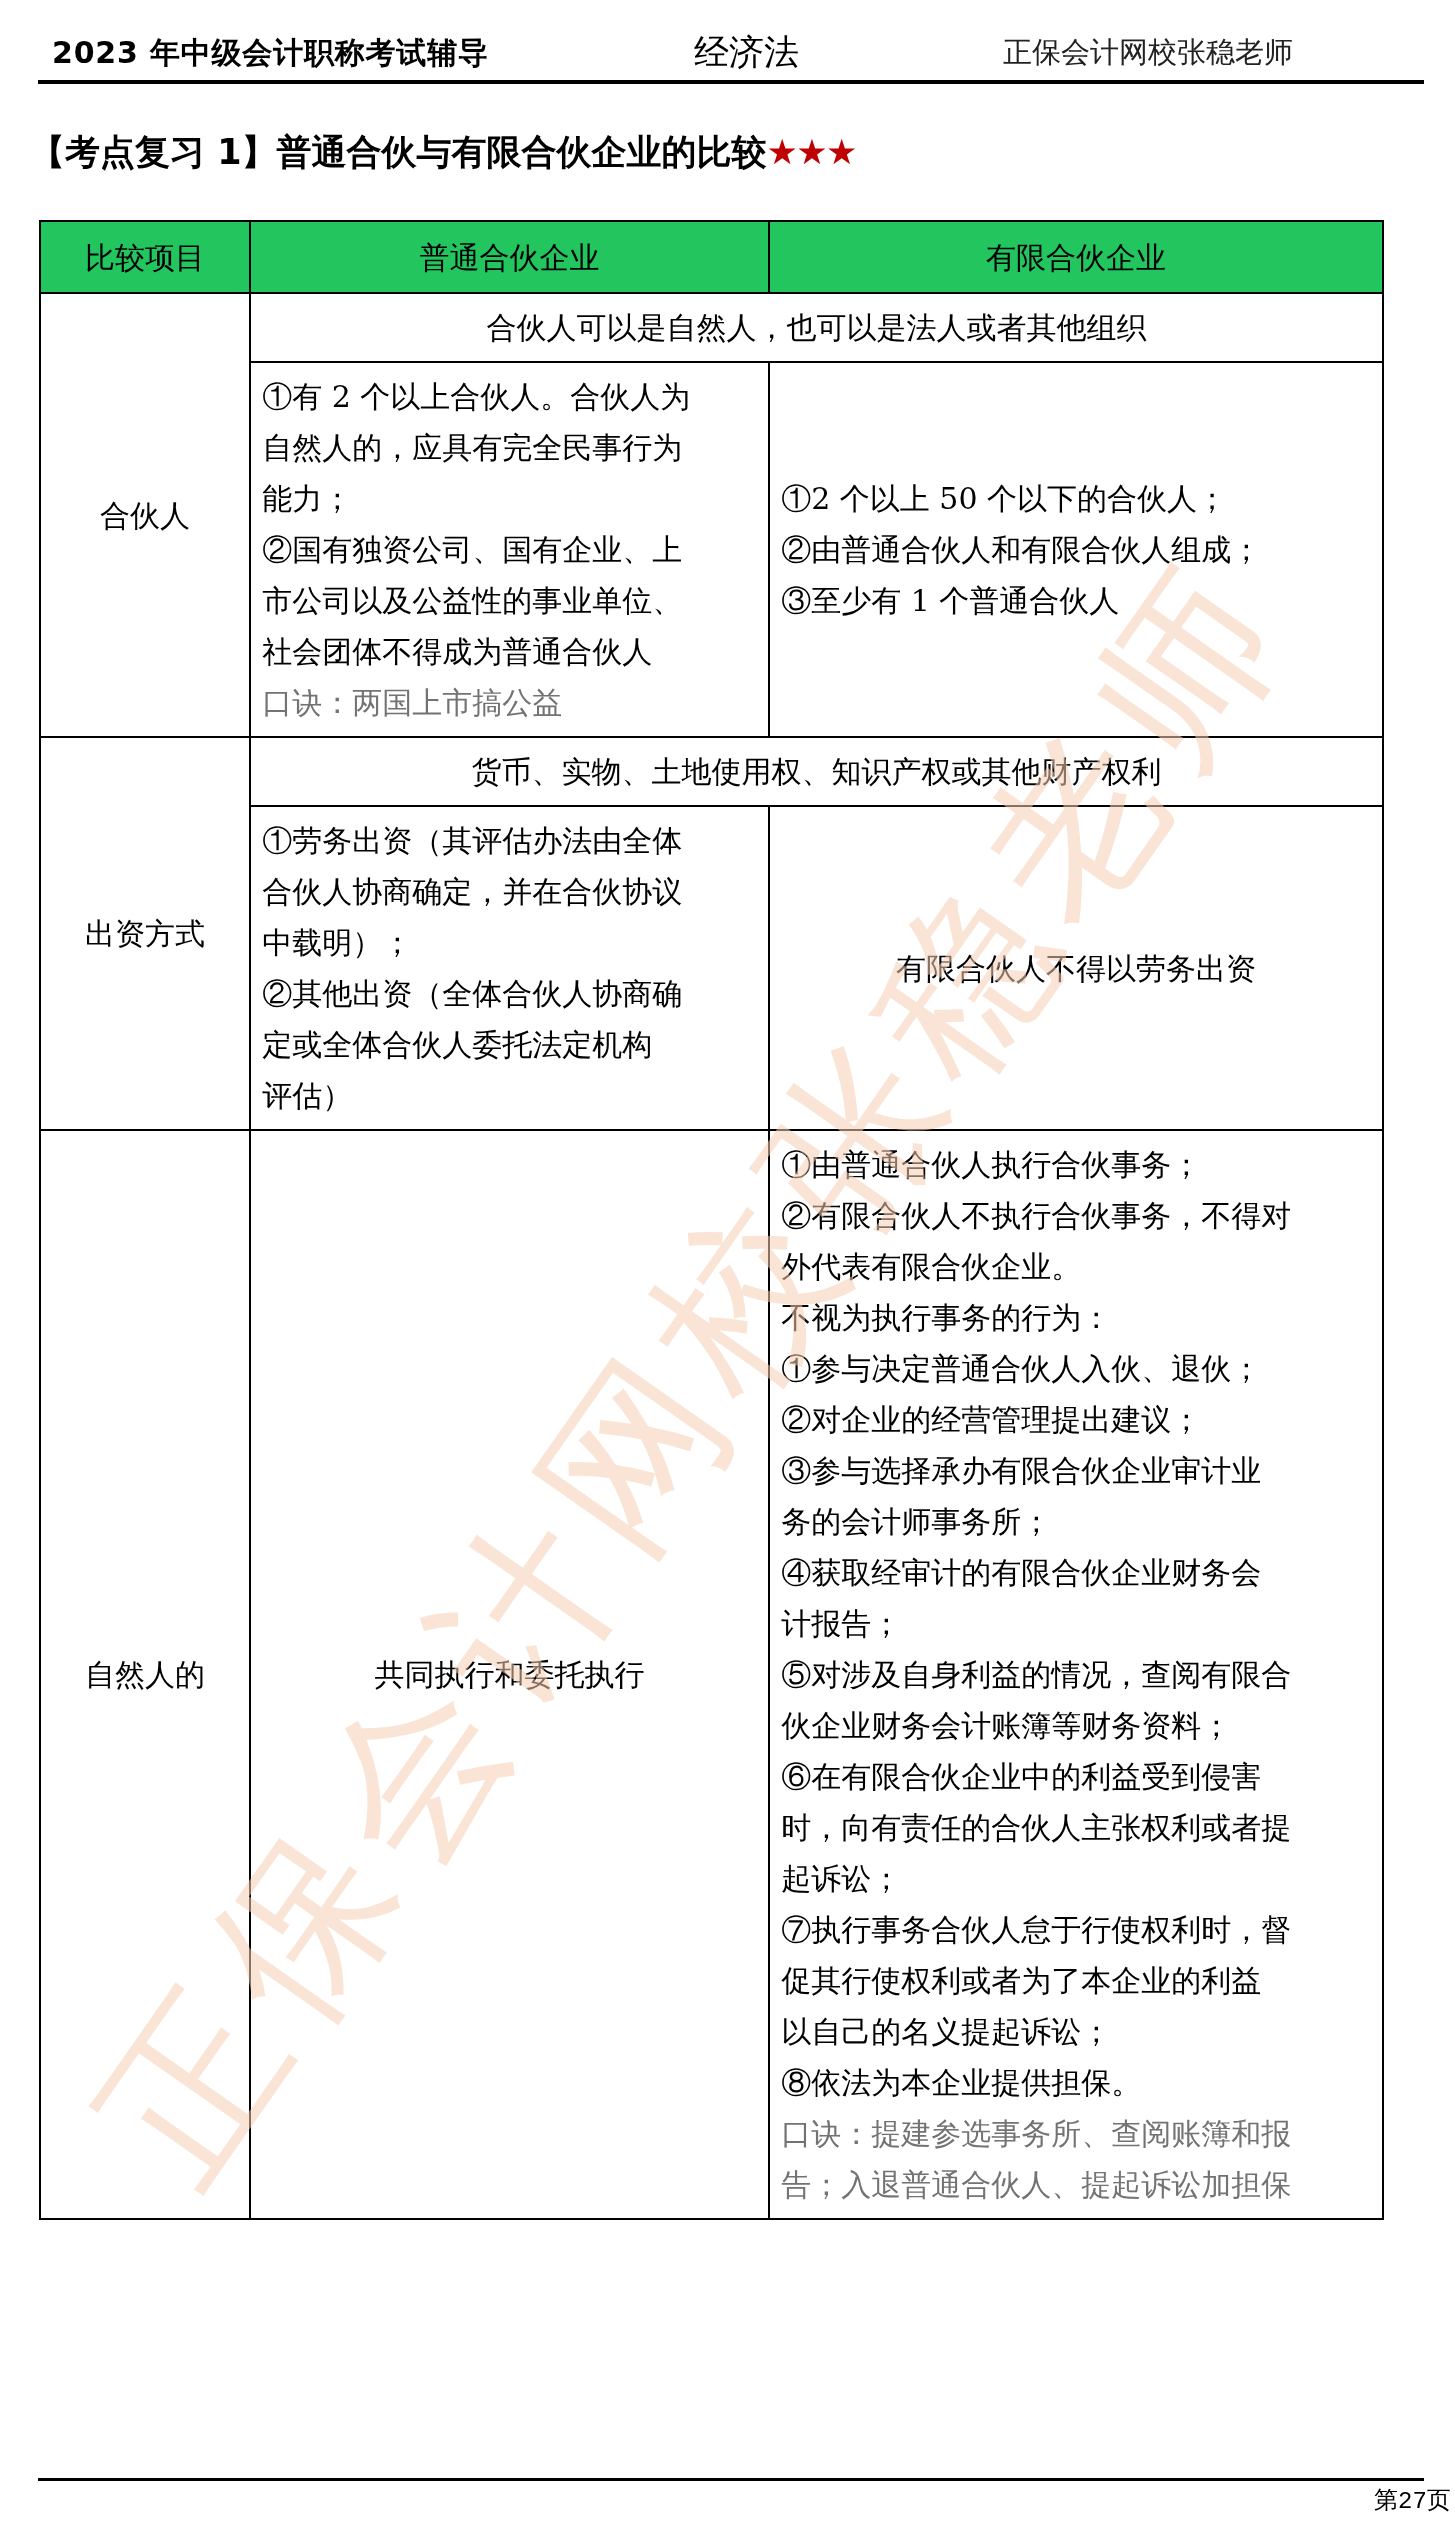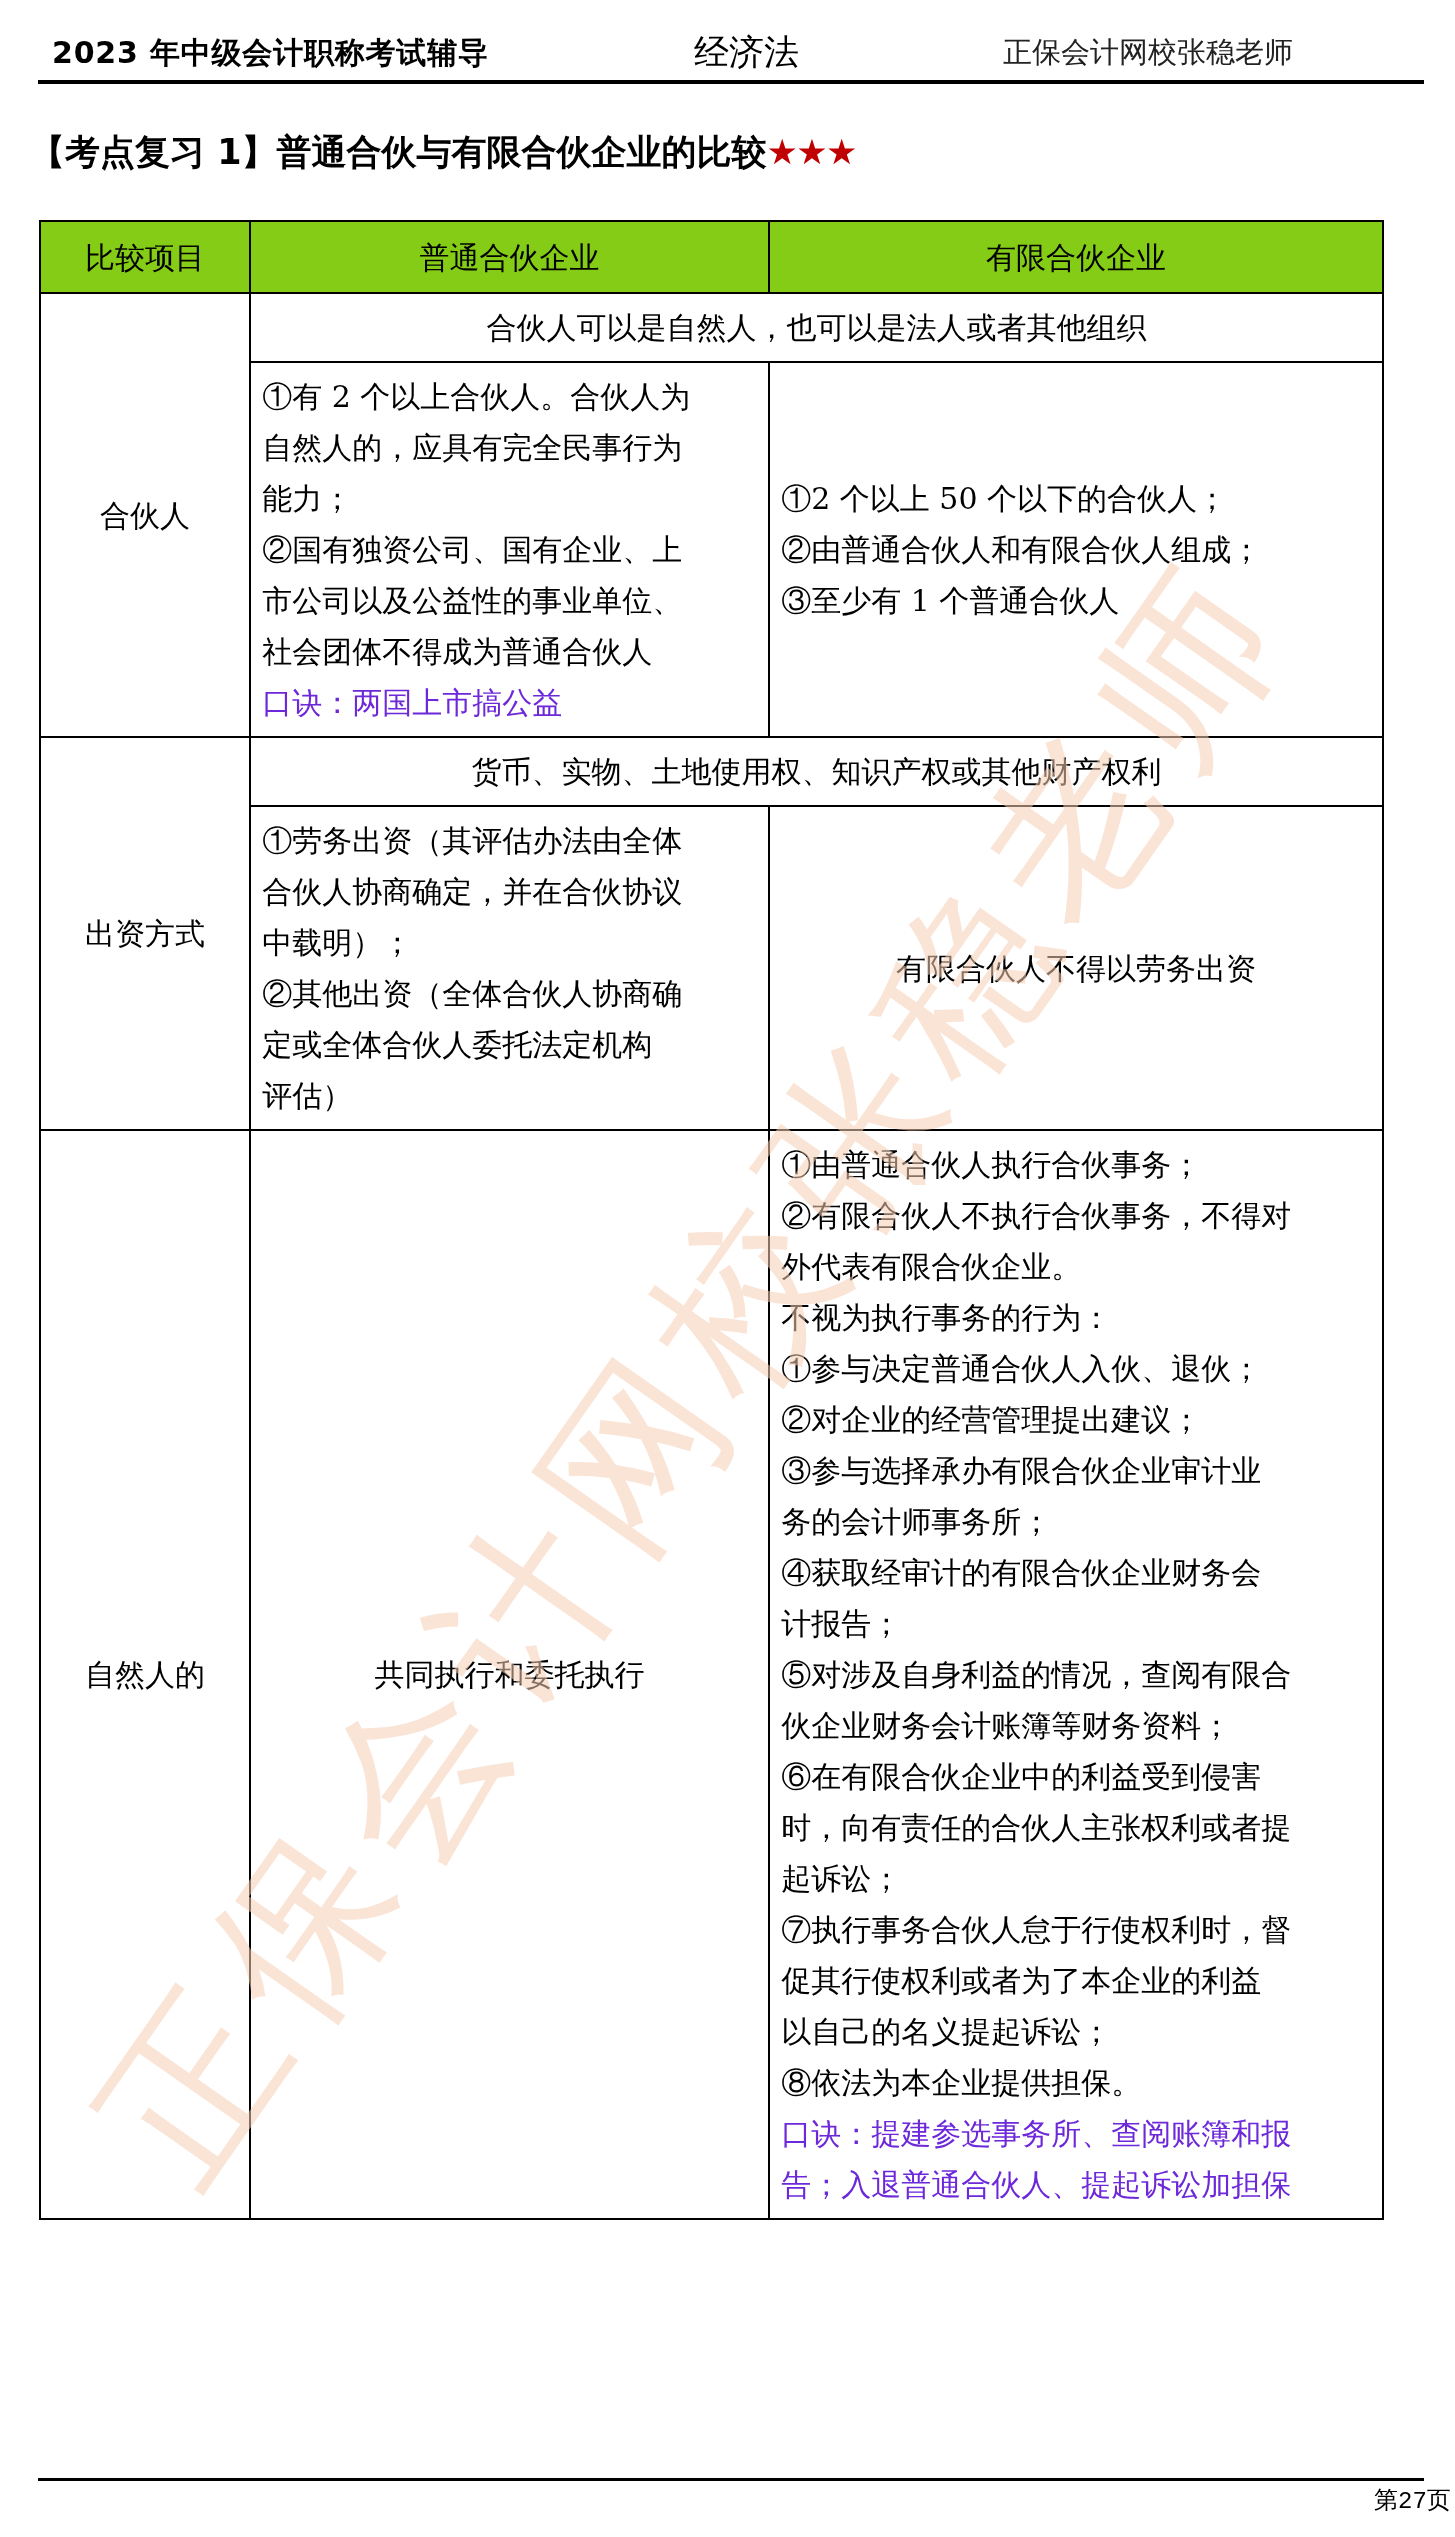--- a/index.html
+++ b/index.html
@@ -33,27 +33,27 @@
 
   
   #compare-table {
     position: absolute; left: 39px; top: 220px; width: 1343px;
     border-collapse: collapse; table-layout: fixed; font-size: 30px; line-height: 51px;
     z-index: 1;
   }
   #compare-table td, #compare-table th {
     border: 2.4px solid #000; padding: 0 11.2px; vertical-align: middle; font-weight: normal;
   }
-  #compare-table th { background: #84cc16; height: 70px; text-align: center; }
+  #compare-table th { background: #22c55e; height: 70px; text-align: center; }
   .c-item { text-align: center; }
   .c-merged { text-align: center; height: 67px; }
   .c-center { text-align: center; }
   .c-left { text-align: left; }
   .line { display: block; }
-  .mnemonic { color: #6d28d9; }
+  .mnemonic { color: #737373; }
   .rows-fill { padding-top: 8px !important; padding-bottom: 8px !important; }
 </style>
 </head>
 <body>
 
 <div id="hdr-left" class="hdr">2023 年中级会计职称考试辅导</div>
 <div id="hdr-center" class="hdr">经济法</div>
 <div id="hdr-right" class="hdr">正保会计网校张稳老师</div>
 <div id="top-rule" class="rule"></div>
 

